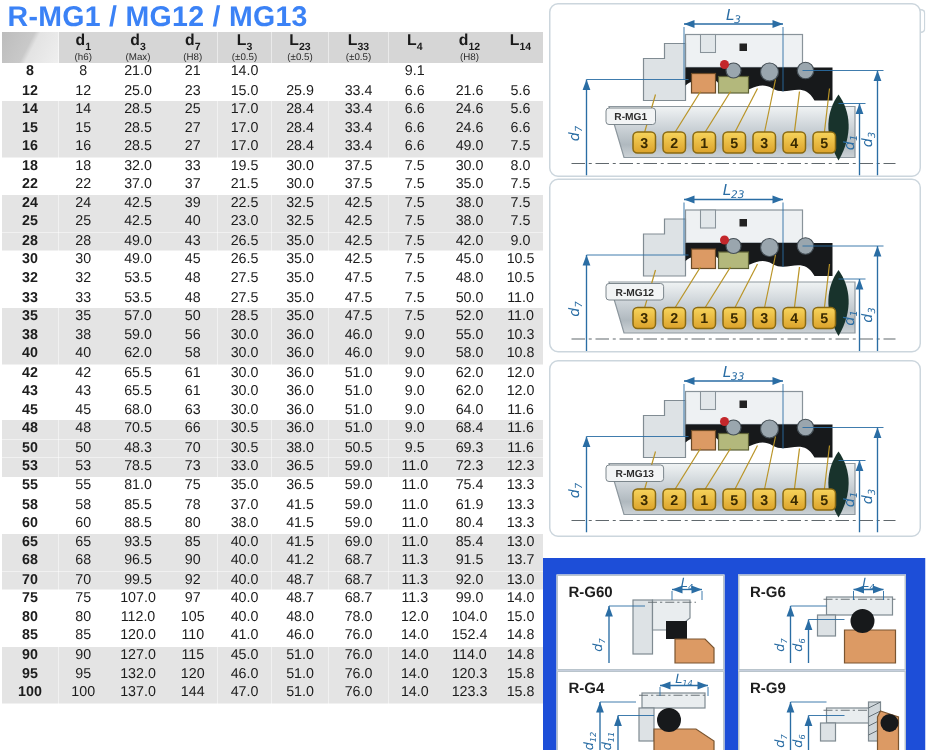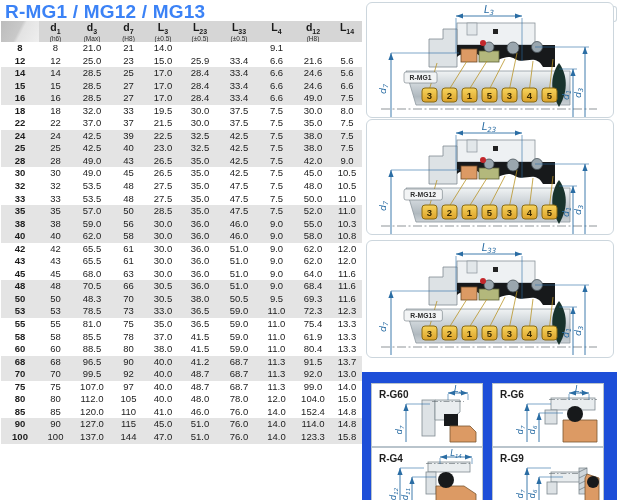--- a/index.html
+++ b/index.html
@@ -402,20 +402,32 @@
         <td>88.5</td>
         <td>80</td>
         <td>38.0</td>
         <td>41.5</td>
         <td>59.0</td>
         <td>11.0</td>
         <td>80.4</td>
         <td>13.3</td>
       </tr>
       <tr class="band">
+        <td class="rowlabel">65</td>
+        <td>65</td>
+        <td>93.5</td>
+        <td>85</td>
+        <td>40.0</td>
+        <td>41.5</td>
+        <td>69.0</td>
+        <td>11.0</td>
+        <td>85.4</td>
+        <td>13.0</td>
+      </tr>
+      <tr class="band">
         <td class="rowlabel">68</td>
         <td>68</td>
         <td>96.5</td>
         <td>90</td>
         <td>40.0</td>
         <td>41.2</td>
         <td>68.7</td>
         <td>11.3</td>
         <td>91.5</td>
         <td>13.7</td>
@@ -472,20 +484,32 @@
         <td class="rowlabel">90</td>
         <td>90</td>
         <td>127.0</td>
         <td>115</td>
         <td>45.0</td>
         <td>51.0</td>
         <td>76.0</td>
         <td>14.0</td>
         <td>114.0</td>
         <td>14.8</td>
+      </tr>
+      <tr class="band">
+        <td class="rowlabel">95</td>
+        <td>95</td>
+        <td>132.0</td>
+        <td>120</td>
+        <td>46.0</td>
+        <td>51.0</td>
+        <td>76.0</td>
+        <td>14.0</td>
+        <td>120.3</td>
+        <td>15.8</td>
       </tr>
       <tr class="band">
         <td class="rowlabel">100</td>
         <td>100</td>
         <td>137.0</td>
         <td>144</td>
         <td>47.0</td>
         <td>51.0</td>
         <td>76.0</td>
         <td>14.0</td>

